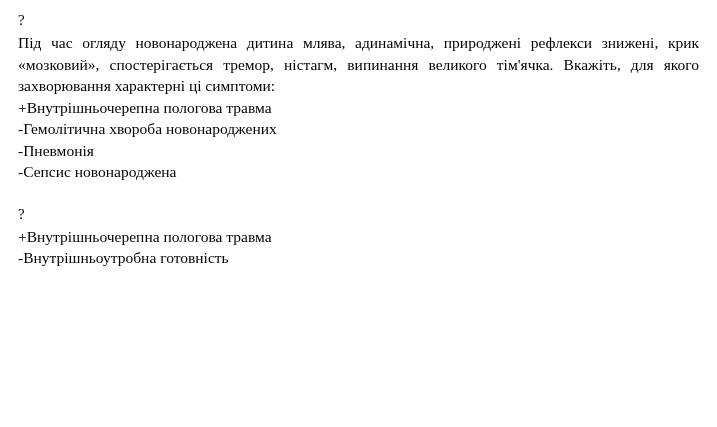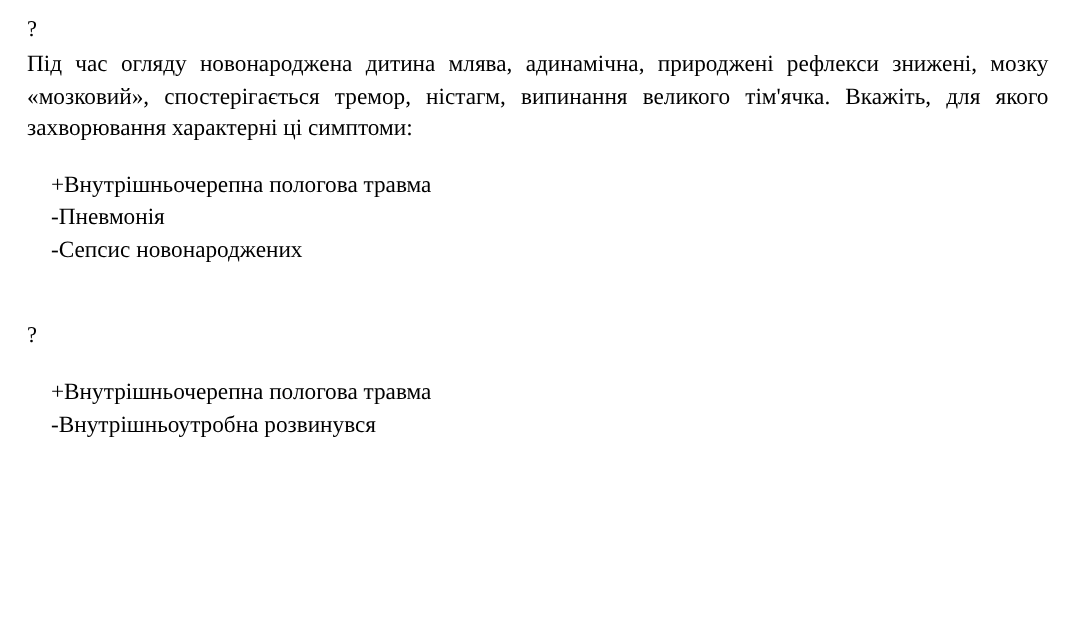--- a/index.html
+++ b/index.html
@@ -29,50 +29,51 @@
   }
   .q-stem {
     font-size: 15.5px;
     line-height: 21.5px;
     text-align: justify;
     text-justify: inter-word;
     margin: 0 0 0 0;
   }
   .answers {
     list-style: none;
-    margin: 16px;
+    margin: 0;
     padding: 0;
   }
   .answers li {
     font-size: 15.5px;
     line-height: 21.5px;
     white-space: nowrap;
   }
   .gap {
     height: 21px;
   }
 </style>
 </head>
 <body>
 
 <div class="page">
 
   <div class="q-block">
     <div class="q-marker">?</div>
-    <div class="q-stem">Під час огляду новонароджена дитина млява, адинамічна, природжені рефлекси знижені, мозку «мозковий», спостерігається тремор, ністагм, випинання великого тім'ячка. Вкажіть, для якого захворювання характерні ці симптоми:</div>
+    <div class="q-stem">Під час огляду новонароджена дитина млява, адинамічна, природжені рефлекси знижені, крик «мозковий», спостерігається тремор, ністагм, випинання великого тім'ячка. Вкажіть, для якого захворювання характерні ці симптоми:</div>
     <ul class="answers">
       <li>+Внутрішньочерепна пологова травма</li>
+      <li>-Гемолітична хвороба новонароджених</li>
       <li>-Пневмонія</li>
-      <li>-Сепсис новонароджених</li>
+      <li>-Сепсис новонароджена</li>
     </ul>
   </div>
 
   <div class="gap"></div>
 
   <div class="q-block">
     <div class="q-marker">?</div>
     <ul class="answers">
       <li>+Внутрішньочерепна пологова травма</li>
-      <li>-Внутрішньоутробна розвинувся</li>
+      <li>-Внутрішньоутробна готовність</li>
     </ul>
   </div>
 
 </div>
 
 </body></html>

